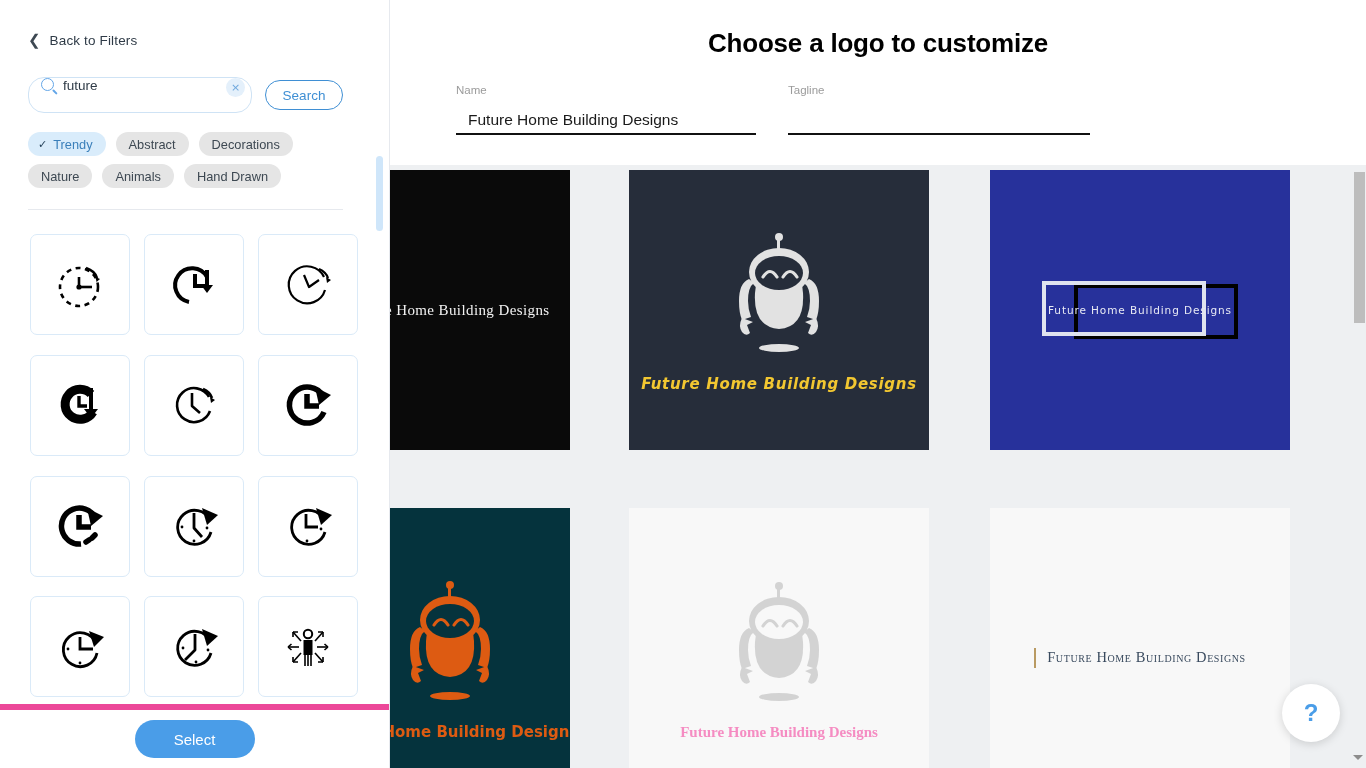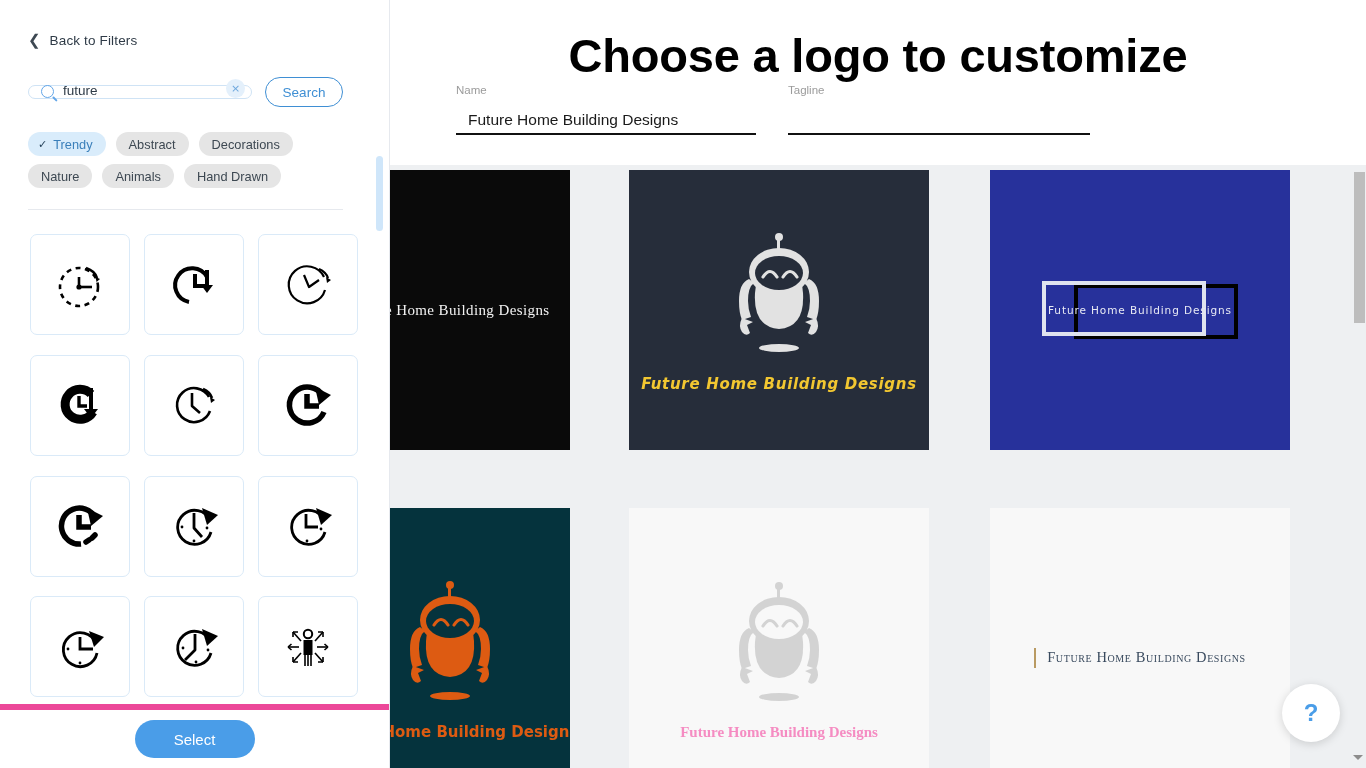--- a/index.html
+++ b/index.html
@@ -29,23 +29,23 @@
     font-family: "DejaVu Sans", sans-serif;
   }
   #back-to-filters .lbl { font-size: 13.5px; color: #2f3b47; letter-spacing: .15px; }
 
   
   #search-row {
     position: absolute; left: 28px; top: 77px;
     display: flex; align-items: center; gap: 13px;
   }
   #search-box {
-    width: 224px; height: 14px;
+    width: 224px; height: 36px;
     border: 1px solid #cfe3f5; border-radius: 16px;
-    background: #fff; display: flex; align-items: flex-end;
+    background: #fff; display: flex; align-items: flex-start;
     padding: 0 6px 0 12px; position: relative;
   }
   #search-box .mag {
     width: 13px; height: 13px; flex: 0 0 auto;
     border: 1.6px solid #63a6e8; border-radius: 50%;
     position: relative; margin-right: 9px;
   }
   #search-box .mag::after {
     content: ""; position: absolute; right: -5px; bottom: -3px;
     width: 6px; height: 1.7px; background: #63a6e8;
@@ -139,21 +139,21 @@
     position: absolute; left: 390px; top: 0;
     width: 976px; height: 768px;
     background: #ffffff; overflow: hidden;
   }
   #main-header {
     position: absolute; left: 0; top: 0; width: 976px; height: 165px;
     background: #ffffff; z-index: 4;
   }
   #page-title {
     position: absolute; left: 0; top: 28px; width: 976px;
-    text-align: center; font-size: 47px; font-weight: bold;
+    text-align: center; font-size: 26px; font-weight: bold;
     color: #000; letter-spacing: -.2px;
     font-family: "Liberation Sans", sans-serif;
   }
   .field { position: absolute; top: 84px; }
   .field.name { left: 66px; width: 300px; }
   .field.tagline { left: 398px; width: 302px; }
   .field-label {
     font-size: 11.5px; color: #9b9b9b; margin-bottom: 13px;
     font-family: "Liberation Sans", sans-serif;
   }

